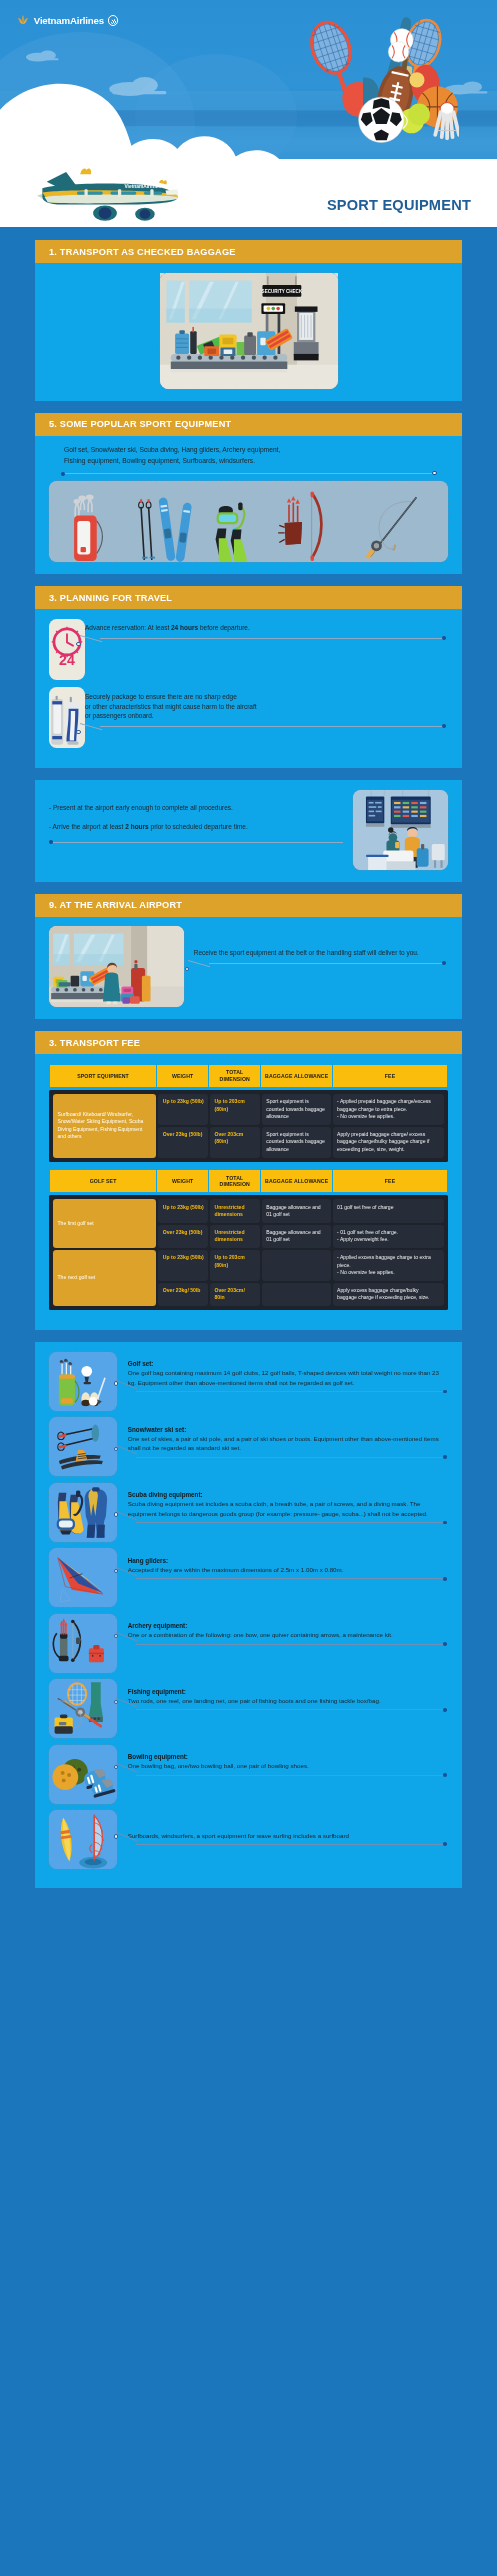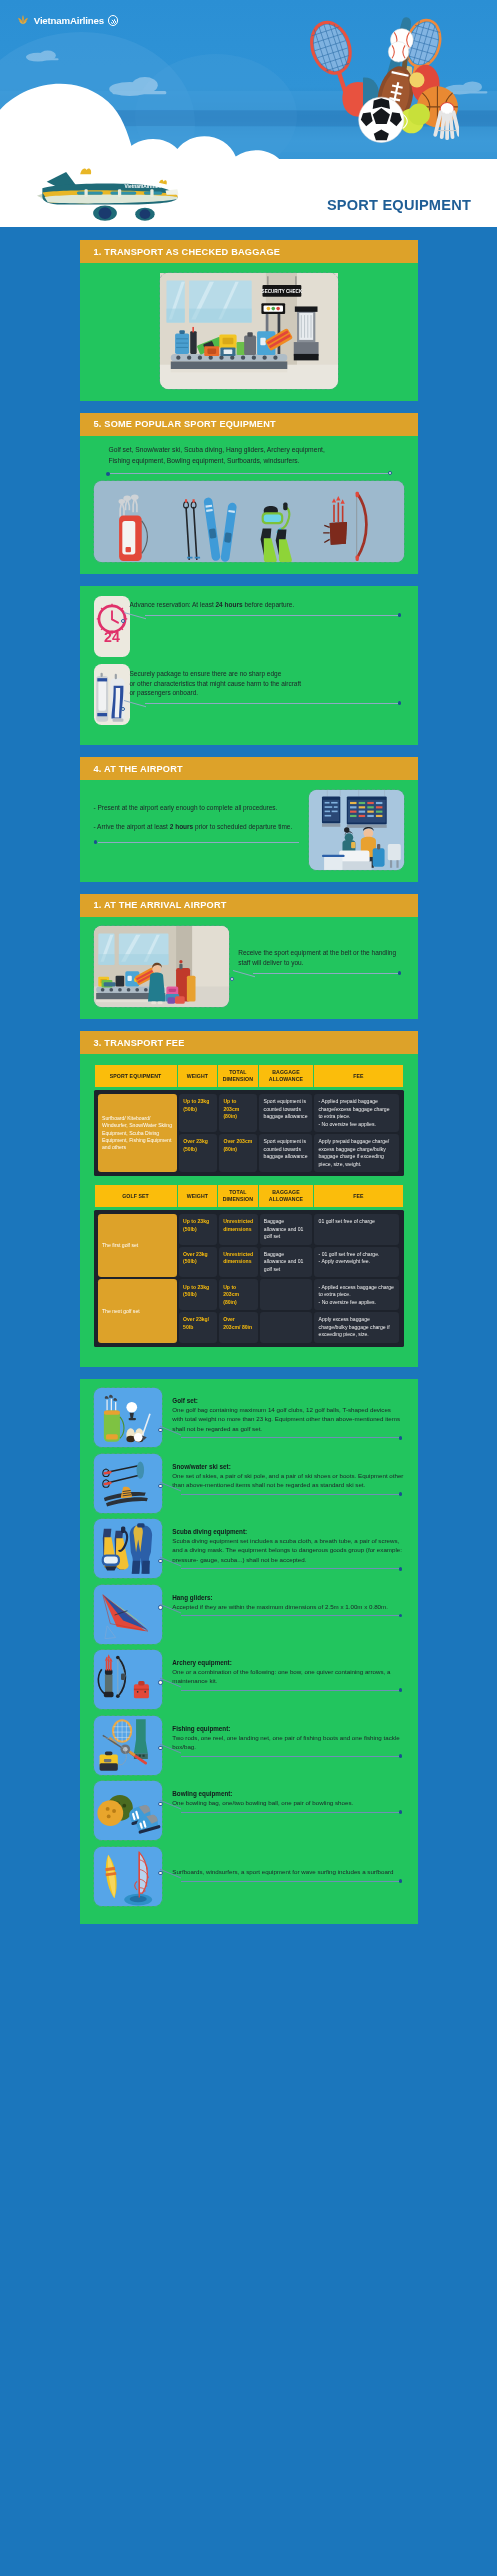--- a/index.html
+++ b/index.html
@@ -25,21 +25,21 @@
   .logo-seal:after{content:"";position:absolute;left:2.2px;top:2.2px;width:5.4px;height:5.4px;border-radius:50%;
     background:repeating-linear-gradient(115deg,#fff 0 0.8px,transparent 0.8px 1.6px);}
   .white-mass { position:absolute; background:#fff; }
   .hero-title { position:absolute; right:26px; bottom:14px; color:#1f5e96; font-size:14.6px; font-weight:bold;
                 letter-spacing:0.2px; font-family:"Liberation Sans",sans-serif; z-index:12;}
   .plane { position:absolute; left:24px; bottom:3.2px; width:162px; height:65px; z-index:11; }
   .sports-cluster { position:absolute; right:38px; top:14px; width:178px; height:135px; z-index:10; }
   .sm-cloud { position:absolute; opacity:.45; }
 
   
-  .section { width:338px; margin:0 auto 12px auto; background:#22c55e; }
+  .section { width:427px; margin:0 auto 12px auto; background:#0ea5e9; }
   .section-bar { background:#dda229; height:23px; display:flex; align-items:center; padding-left:14px; }
   .section-bar h2 { color:#fff; font-size:9.2px; font-weight:bold; letter-spacing:0.2px;
                     font-family:"Liberation Sans",sans-serif; }
   .section-body { padding:9.7px 14px 12px 14px; }
 
   .spacer-top { height:13px; }
   .frame-dot { outline:1.1px dashed rgba(120,140,160,.45); outline-offset:-0.5px; }
 
   
   .s1-wrap { display:flex; justify-content:center; }
@@ -453,20 +453,23 @@
           <circle cx="36" cy="102" r="5" fill="#9aa1a7"></circle>
           <path d="M100,20 C52,18 30,56 46,92 C54,110 66,112 70,100" stroke="#9aa1a7" stroke-width="1.4" fill="none"></path>
           <path d="M70,100 C72,108 68,112 66,108" stroke="#c98a33" stroke-width="2" fill="none"></path>
         </g>
       </svg>
     </div>
   </div>
 </div>
 
 <div class="section">
+  <div class="section-bar">
+    <h2>3. PLANNING FOR TRAVEL</h2>
+  </div>
   <div class="section-body">
     <div class="s3-row">
       <div class="s3-icon">
         <svg width="36" height="61" viewBox="0 0 66 112">
           <circle cx="33" cy="42" r="24" fill="none" stroke="#e0306a" stroke-width="5"></circle>
           <g stroke="#e0306a" stroke-width="2.4">
             <path d="M33,14 L33,20 M33,64 L33,70 M5,42 L11,42 M55,42 L61,42"></path>
             <path d="M13,22 L17,26 M53,22 L49,26 M13,62 L17,58 M53,62 L49,58"></path>
           </g>
           <path d="M33,28 L33,43 L44,49" stroke="#e0306a" stroke-width="3.4" fill="none" stroke-linecap="round"></path>
@@ -512,23 +515,20 @@
           <span class="diag"></span>
           <span class="hbar"></span>
           <span class="dot-e"></span>
         </div>
       </div>
     </div>
   </div>
 </div>
 
 <div class="section">
-  <div class="section-bar">
-    <h2>4. AT THE AIRPORT</h2>
-  </div>
   <div class="section-body">
     <div class="s4-grid">
       <div class="s4-left">
         <div class="s4-p">- Present at the airport early enough to complete all procedures.</div>
         <div class="s4-p">
           <span>- Arrive the airport at least </span><b>2 hours</b><span> prior to scheduled departure time.</span>
         </div>
         <div class="lead">
           <span class="dot-e" style="left:0;right:auto;"></span>
           <span class="hbar" style="left:4.3px;right:0;"></span>
@@ -598,21 +598,21 @@
           <rect x="150" y="130" width="4" height="14" fill="#8b9aa8"></rect>
           <rect x="162" y="130" width="4" height="14" fill="#8b9aa8"></rect>
         </svg>
       </div>
     </div>
   </div>
 </div>
 
 <div class="section">
   <div class="section-bar">
-    <h2>1. AT THE ARRIVAL AIRPORT</h2>
+    <h2>9. AT THE ARRIVAL AIRPORT</h2>
   </div>
   <div class="section-body">
     <div class="s5-grid">
       <div class="s5-illus frame-dot">
         <svg width="135" height="81" viewBox="0 0 250 150">
           <rect width="250" height="150" rx="14" fill="#d9d5cc"></rect>
           <rect x="0" y="0" width="152" height="112" fill="#cfc9bb"></rect>
           <rect x="152" y="0" width="30" height="112" fill="#bfb9ab"></rect>
           <rect x="182" y="0" width="68" height="112" fill="#e2ddd2"></rect>
           <rect x="8" y="14" width="30" height="58" rx="2" fill="#b8dbe8"></rect>

